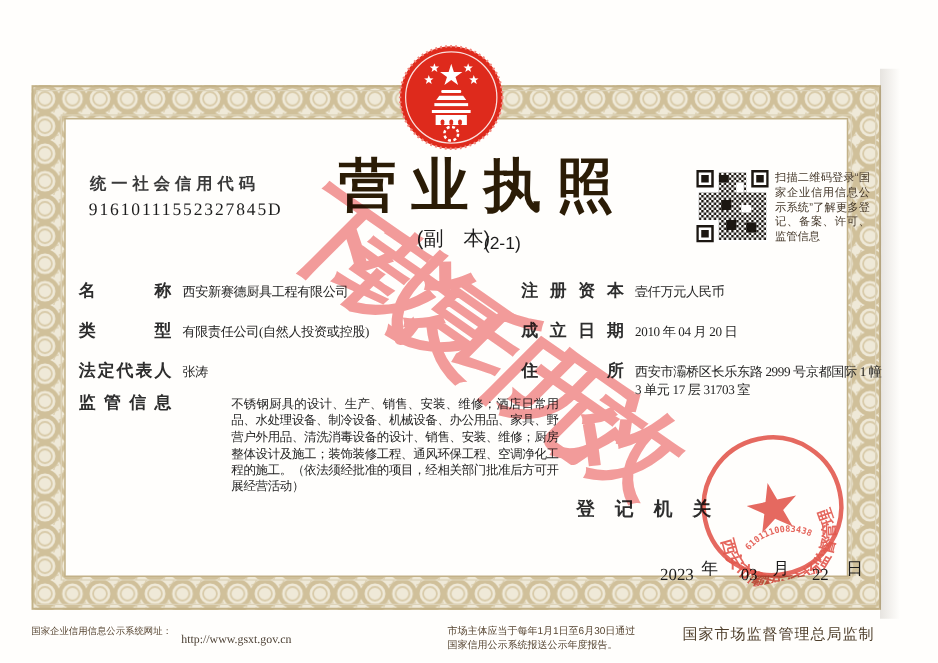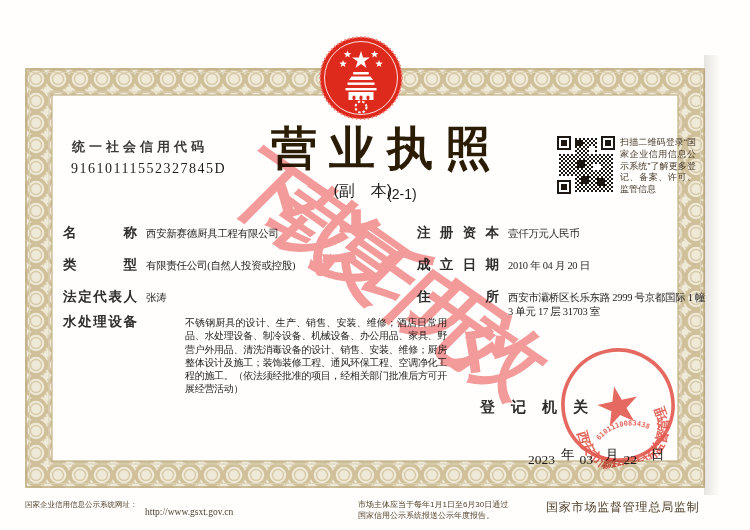--- a/index.html
+++ b/index.html
@@ -31,27 +31,27 @@
   .row-name{left:63px;top:224px;}
   .row-type{left:63px;top:256px;}
   .row-rep{left:63px;top:288px;}
   .row-scope{left:63px;top:313px;}
   .scope-text{width:262px;font-size:10px;line-height:13.3px;letter-spacing:-0.3px;text-align:justify;margin-left:48px;}
   .row-capital{left:417px;top:224px;}
   .row-estdate{left:417px;top:256px;}
   .row-address{left:417px;top:288px;}
   .val-wrap{width:200px;line-height:14px;}
 
-  .registrar{left:480px;top:398px;width:108px;font-size:15px;}
+  .registrar{left:461px;top:398px;width:108px;font-size:15px;}
 
   
   .date-line{left:528px;top:446px;font-size:13.5px;color:#1c1c1c;white-space:nowrap;}
   .date-line .num{font-family:"Liberation Serif","DejaVu Serif",serif;position:relative;top:5px;}
   .d-y{margin-left:6px;} .d-m{margin-left:12px;} .d-d{margin-left:14px;}
-  .g{margin-left:5px;}
+  .g{margin-left:18px;}
 
   
   .watermark{left:278px;top:130px;transform-origin:0 0;transform:rotate(35deg) skewX(-10deg);
              font-size:84px;font-weight:700;letter-spacing:-28px;white-space:nowrap;
              color:#ef8080;opacity:.78;mix-blend-mode:multiply;z-index:6;pointer-events:none;}
 
   
   .seal{left:558px;top:345px;transform:rotate(-12deg);mix-blend-mode:multiply;opacity:.92;z-index:5;}
 
   
@@ -155,21 +155,21 @@
   </div>
   <div class="abs row row-name">
     <span class="jlabel lab-l">名称</span>
     <span class="fvalue">西安新赛德厨具工程有限公司</span>
   </div>
   <div class="abs row row-rep">
     <span class="jlabel lab-l">法定代表人</span>
     <span class="fvalue">张涛</span>
   </div>
   <div class="abs row row-scope">
-    <span class="jlabel lab-l">水处理设备</span>
+    <span class="jlabel lab-l">监管信息</span>
     <span class="fvalue scope-text">不锈钢厨具的设计、生产、销售、安装、维修；酒店日常用品、水处理设备、制冷设备、机械设备、办公用品、家具、野营户外用品、清洗消毒设备的设计、销售、安装、维修；厨房整体设计及施工；装饰装修工程、通风环保工程、空调净化工程的施工。（依法须经批准的项目，经相关部门批准后方可开展经营活动）</span>
   </div>
 
   <div class="abs row row-capital">
     <span class="jlabel lab-r">注册资本</span>
     <span class="fvalue">壹仟万元人民币</span>
   </div>
   <div class="abs row row-estdate">
     <span class="jlabel lab-r">成立日期</span>
     <span class="fvalue">2010 年 04 月 20 日</span>

